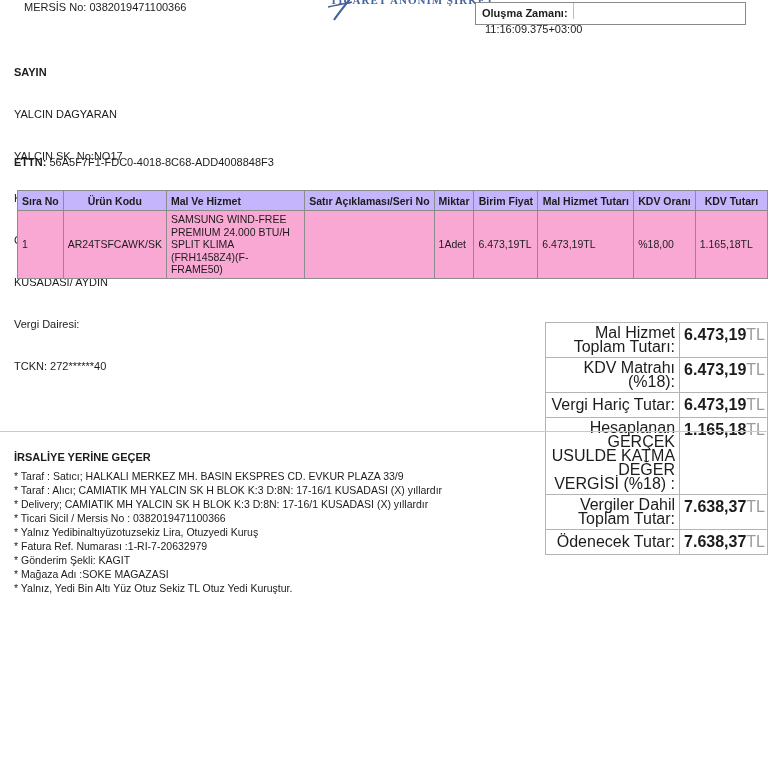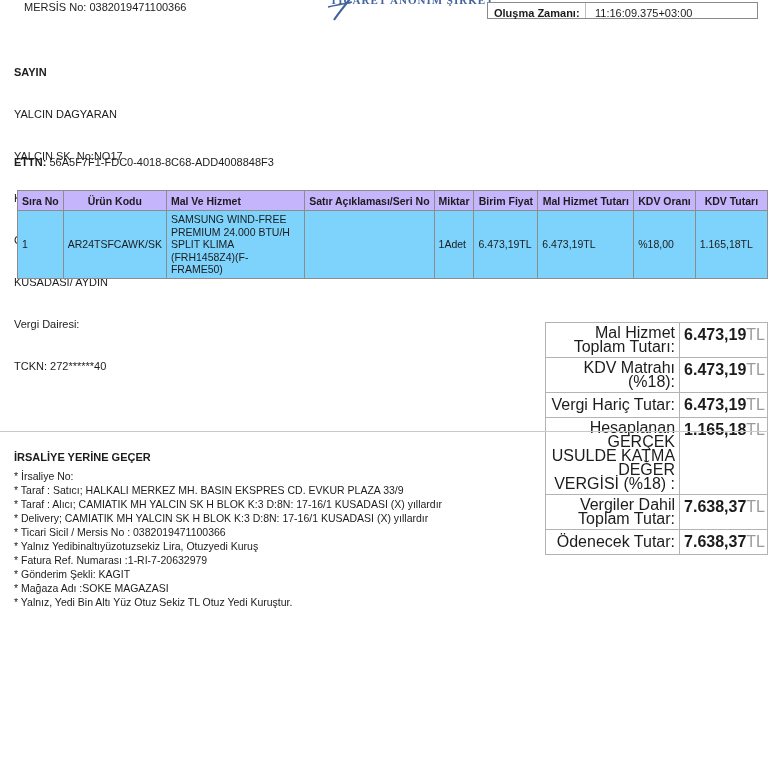--- a/index.html
+++ b/index.html
@@ -10,39 +10,39 @@
   
   .mersis { position:absolute; left:24px; top:1px; font-size:11px; }
   .logo { position:absolute; left:320px; top:0; width:172px; height:21px; overflow:hidden; }
   .logo-text {
     position:absolute; left:10px; top:-6px; white-space:nowrap;
     font-family:"Liberation Serif", serif; font-weight:bold; font-size:11px;
     letter-spacing:1px; color:#44639c;
   }
   .logo-swoosh { position:absolute; left:2px; top:-2px; }
   .olusma {
-    position:absolute; left:487px; top:2px; width:271px; height:17px;
-    border:1px solid #8a8a8a; display:flex; font-size:11px; background:#fff; box-sizing:border-box;
+    position:absolute; left:475px; top:2px; width:271px; height:23px;
+    border:1px solid #8a8a8a; display:flex; font-size:11px; background:#fff; box-sizing:border-box;flex-direction:column;
   }
   .olusma-label { width:98px; box-sizing:border-box; padding:4px 4px 0 6px; font-weight:bold; border-right:1px solid #bdbdbd; }
   .olusma-value { padding:4px 0 0 9px; }
 
   
   .buyer { position:absolute; left:14px; top:37px; font-size:11px; line-height:14px; white-space:pre-wrap; }
   .salutation { font-weight:bold; }
 
   .ettn { position:absolute; left:14px; top:156px; font-size:11px; }
   .ettn-label { font-weight:bold; }
 
   
   table { border-collapse:collapse; }
   .items { position:absolute; left:17px; top:190px; table-layout:fixed; font-size:10.5px; }
   .items th, .items td { border:1px solid #8c8c8c; padding:2px 4px; overflow:hidden; }
   .items th { background:#c4b5fd; font-weight:bold; height:15px; white-space:nowrap; }
-  .items td { height:51px; vertical-align:middle; background:#7dd3fc; line-height:12.5px; }
+  .items td { height:51px; vertical-align:middle; background:#f9a8d4; line-height:12.5px; }
   .al { text-align:left; } .ar { } .ac { text-align:center; }
 
   
   .totals { position:absolute; left:545px; top:274px; font-size:16px;margin-top:48px; }
   .totals td { border:1px solid #b3b3b3; background:#fff; }
   .t-label { width:140px; text-align:right; padding:3px 4px; line-height:14px; }
   .t-value { width:58px; padding:3px 2px 3px 4px; font-weight:bold; vertical-align:top; white-space:nowrap; }
   .t-cur { font-weight:normal; color:#9a9a9a; }
   .totals tr { height:21px; }
   .totals tr.tall { height:48px; }
@@ -156,21 +156,20 @@
       <td class="t-label">Ödenecek Tutar:</td>
       <td class="t-value"><span>7.638,37</span><span class="t-cur">TL</span></td>
     </tr>
   </tbody>
     </table>
 
   <div class="divider"></div>
 
   <div class="notes">
     <div class="notes-heading">İRSALİYE YERİNE GEÇER</div>
-    <div>* İrsaliye No:</div>
     <div>* Taraf : Satıcı; HALKALI MERKEZ MH. BASIN EKSPRES CD. EVKUR PLAZA 33/9</div>
     <div>* Taraf : Alıcı; CAMIATIK MH YALCIN SK H BLOK K:3 D:8N: 17-16/1 KUSADASI (X) yıllardır</div>
     <div>* Delivery; CAMIATIK MH YALCIN SK H BLOK K:3 D:8N: 17-16/1 KUSADASI (X) yıllardır</div>
     <div>* Ticari Sicil / Mersis No : 0382019471100366</div>
     <div>* Yalnız Yedibinaltıyüzotuzsekiz Lira, Otuzyedi Kuruş</div>
     <div>* Fatura Ref. Numarası :1-RI-7-20632979</div>
     <div>* Gönderim Şekli: KAGIT</div>
     <div>* Mağaza Adı :SOKE MAGAZASI</div>
     <div>* Yalnız, Yedi Bin Altı Yüz Otuz Sekiz TL Otuz Yedi Kuruştur.</div>
   </div>

